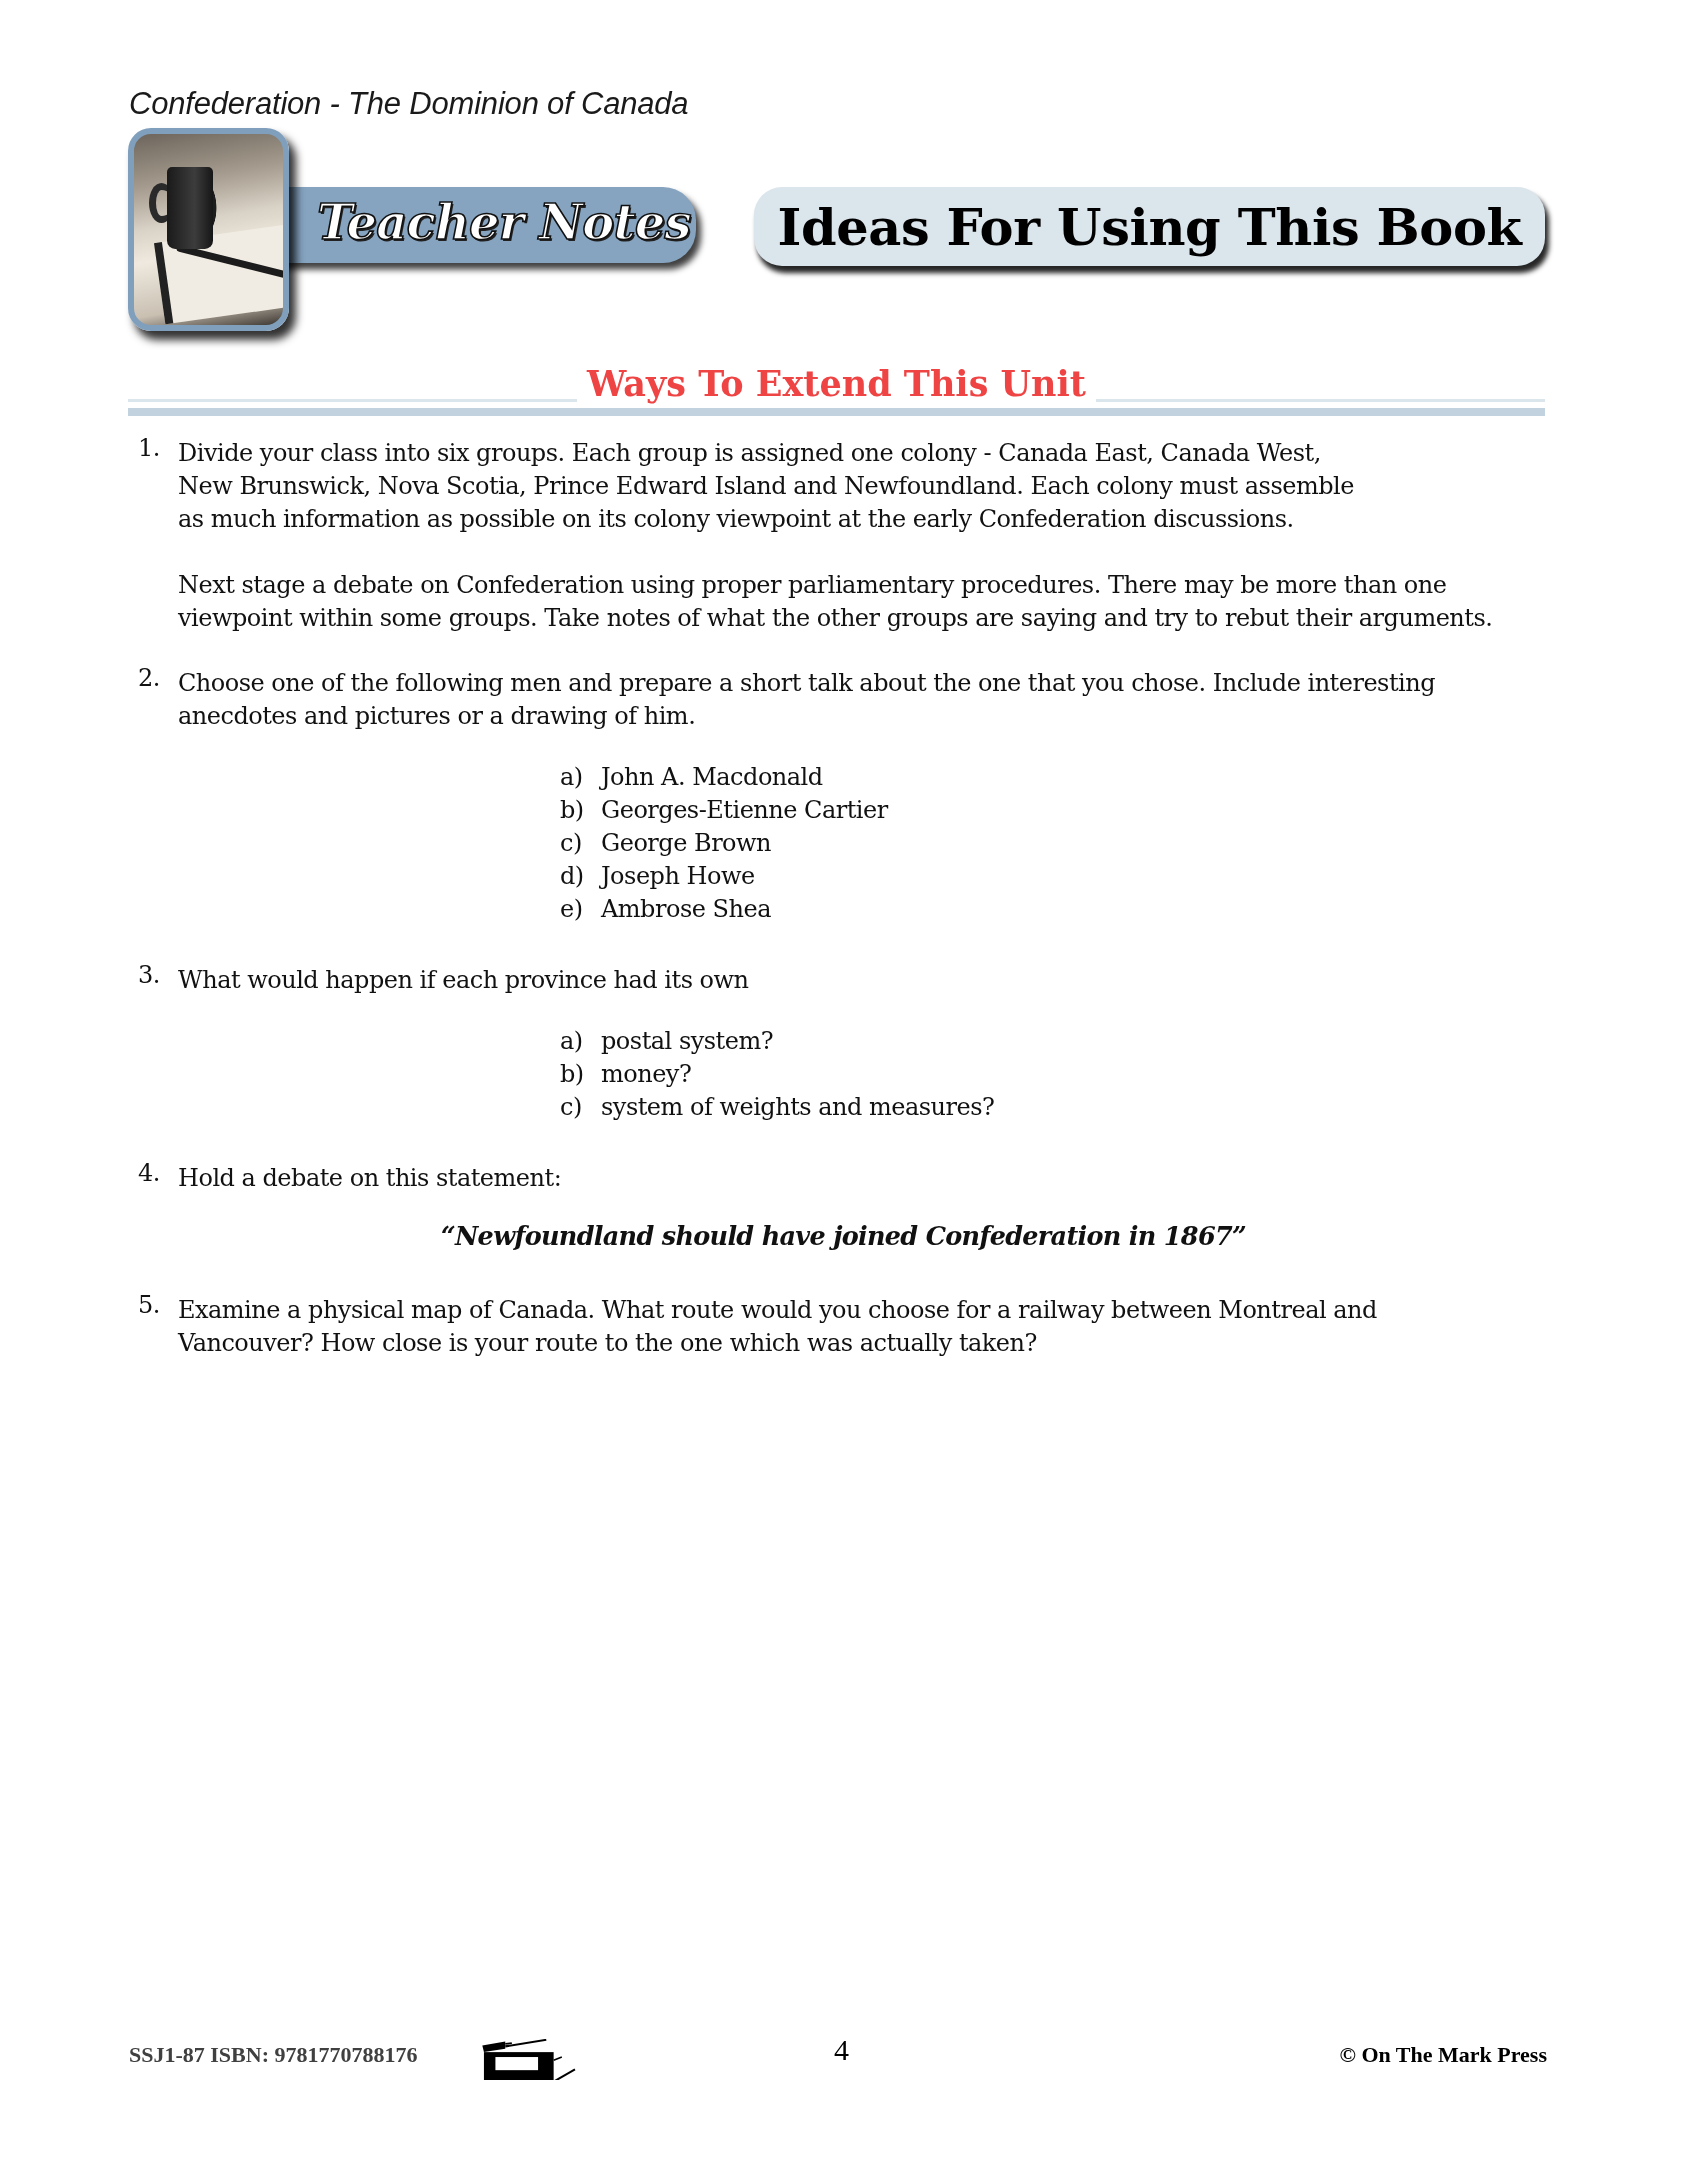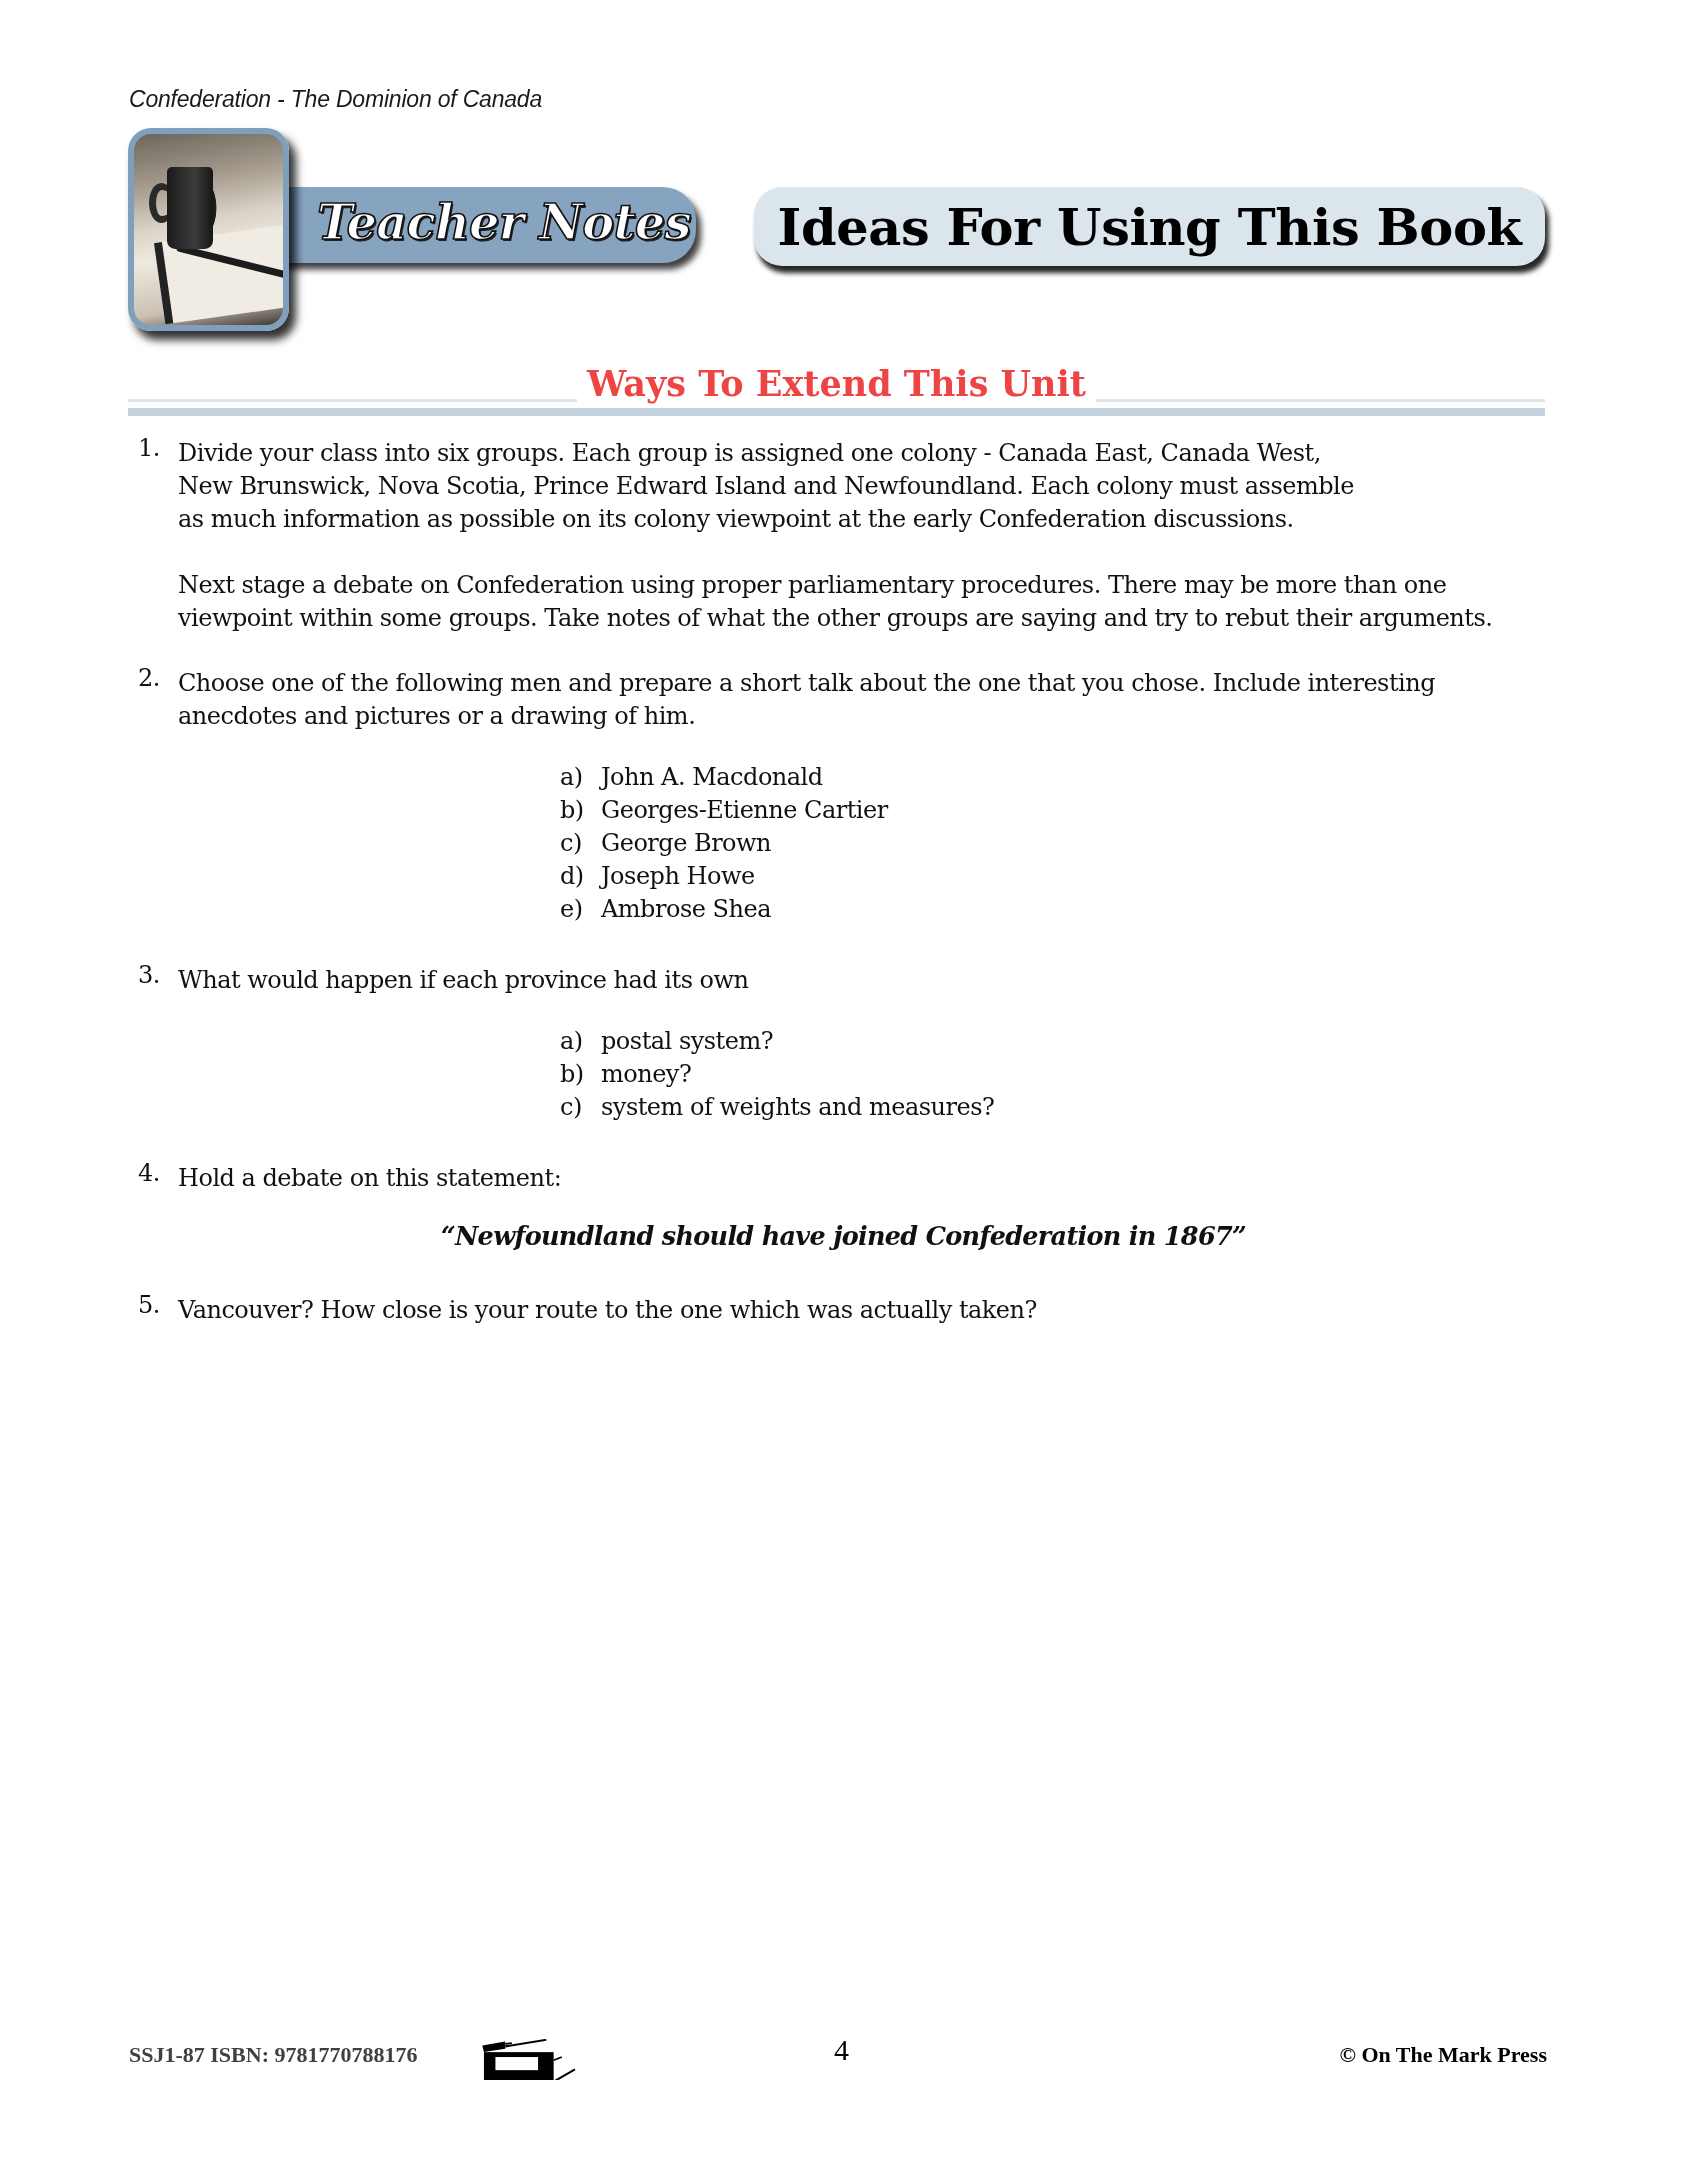--- a/index.html
+++ b/index.html
@@ -1,21 +1,21 @@
 <!DOCTYPE html>
 <html style="font-size:13px"><head>
   <meta charset="utf-8">
   <style>
     html, body { margin: 0; padding: 0; background: #ffffff; }
     body { width: 1687px; height: 2183px; position: relative; overflow: hidden; color: #111; }
 
     .running-head {
       position: absolute; left: 129px; top: 86px;
       font-family: "Liberation Sans", sans-serif; font-style: italic;
-      font-size: 23px; color: #1a1a1a; letter-spacing: -0.2px;
+      font-size: 31px; color: #1a1a1a; letter-spacing: -0.2px;
     }
 
     
     .tn-wrap { position: absolute; left: 128px; top: 128px; width: 577px; height: 214px; }
     .tn-banner {
       position: absolute; left: 140px; top: 59px; width: 428px; height: 76px;
       background: #86a4c0; border-radius: 0 33px 33px 0;
       box-shadow: 5px 6.6px 6.6px rgba(0,0,0,0.75);
     }
     .tn-label {
@@ -209,20 +209,21 @@
   <span class="num">4.</span>
   <div class="txt">
     <span class="line">Hold a debate on this statement:</span>
   </div>
 </div>
 <div class="quote">“Newfoundland should have joined Confederation in 1867”</div>
 
 <div class="item body-text" style="top:1289px;">
   <span class="num">5.</span>
   <div class="txt">
+    <span class="line">Examine a physical map of Canada.  What route would you choose for a railway between Montreal and</span>
     <span class="line">Vancouver?  How close is your route to the one which was actually taken?</span>
   </div>
 </div>
 
 <div class="footer-left">SSJ1-87  ISBN: 9781770788176</div>
 <div class="copier-icon">
   <svg width="99" height="41" viewBox="0 0 120 50">
     <polygon points="0,8 28,3 28,12 2,16" fill="#000"></polygon>
     <line x1="28" y1="9" x2="78" y2="1" stroke="#000" stroke-width="2.5"></line>
     <line x1="28" y1="6" x2="36" y2="5" stroke="#000" stroke-width="2"></line>

